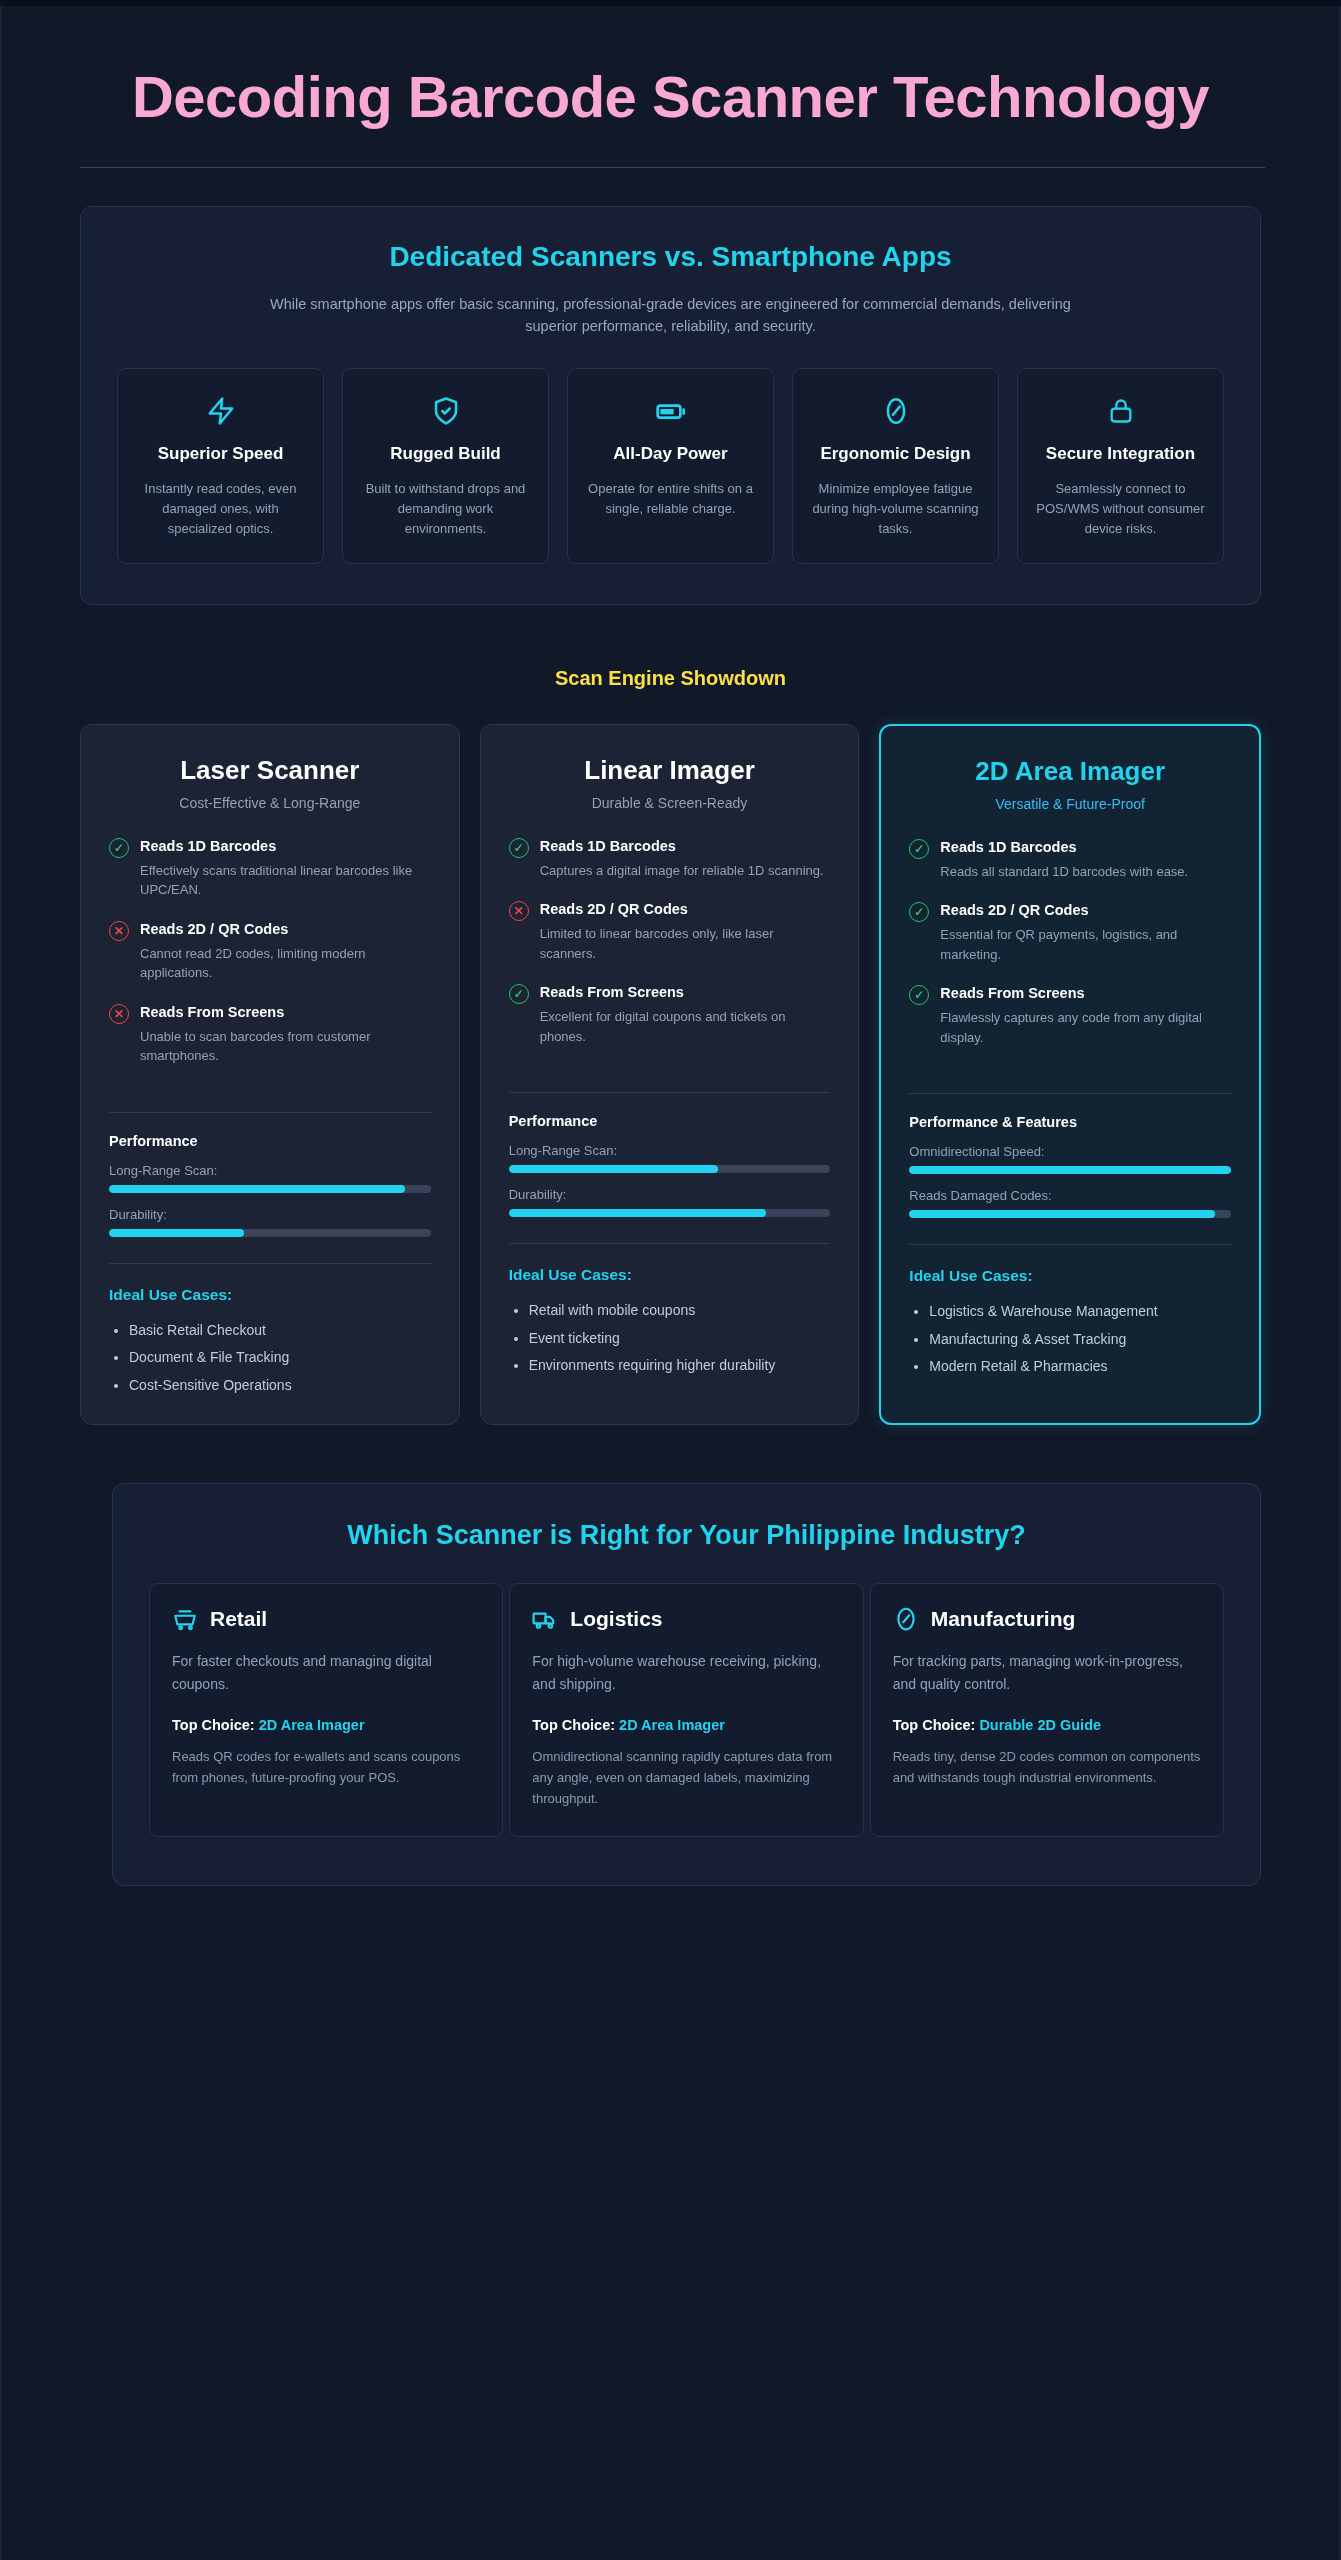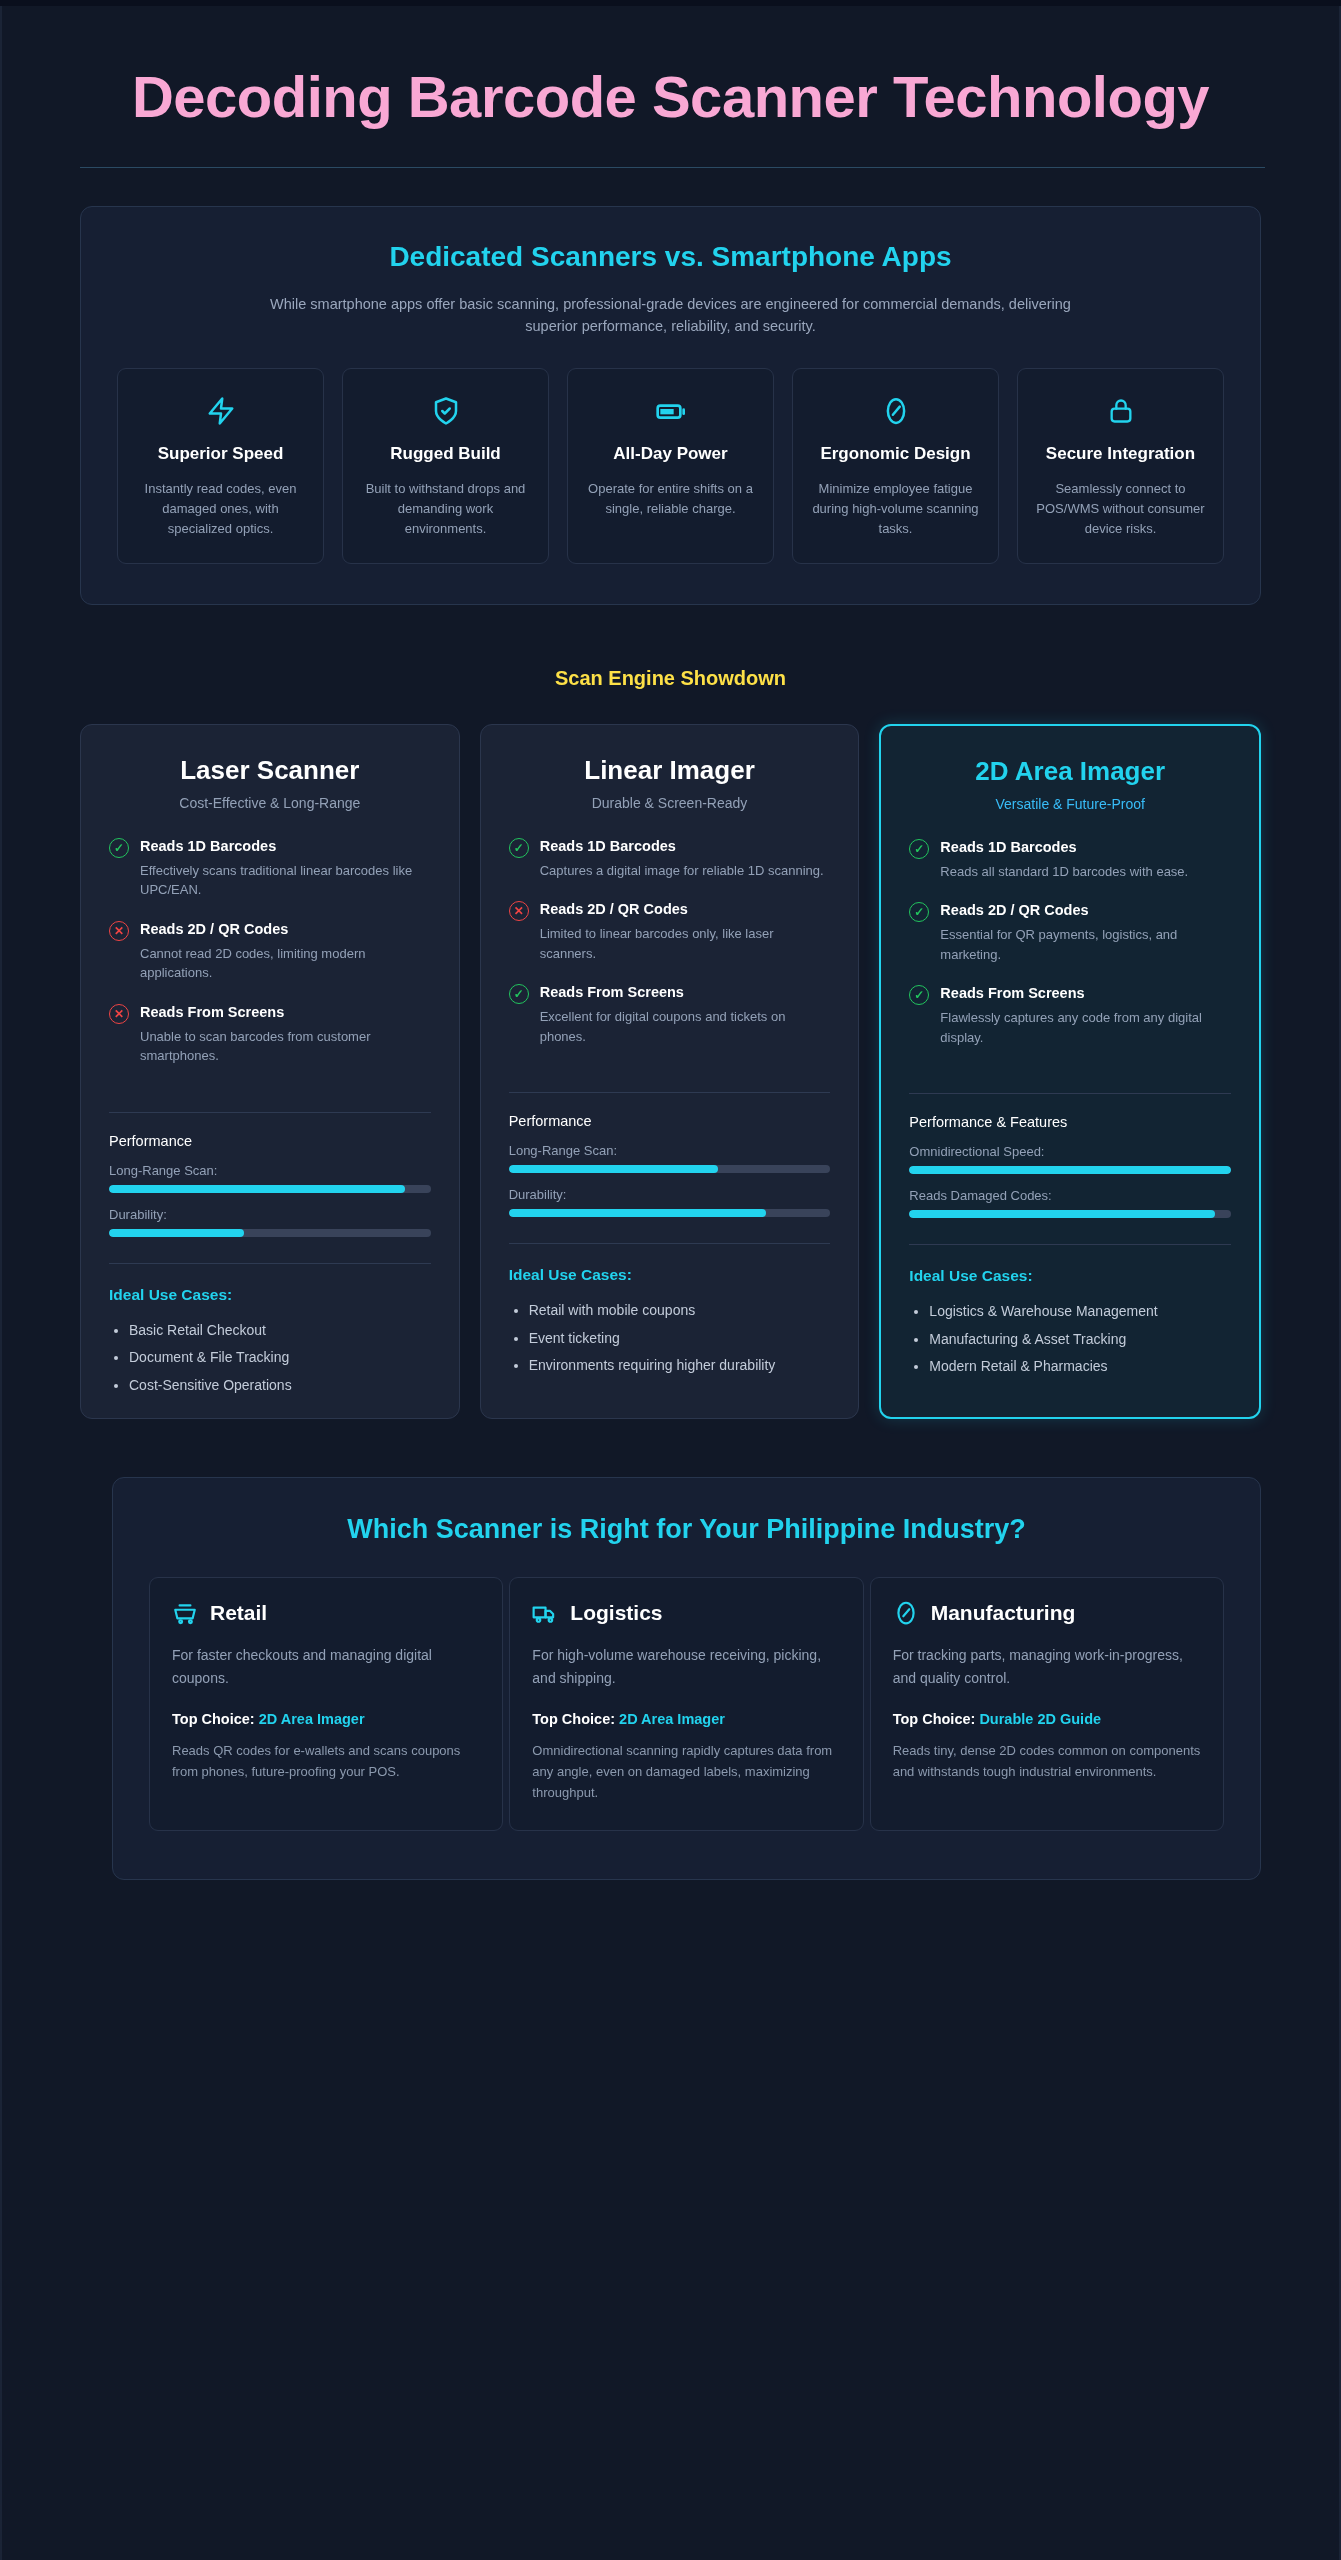--- a/index.html
+++ b/index.html
@@ -117,21 +117,21 @@
     margin-top: 34px;
     display: flex;
     gap: 20px;
     align-items: stretch;
   }
   .scol {
     flex: 1;
     background: #1b2335;
     border: 1px solid #2b364d;
     border-radius: 12px;
-    padding: 30px 28px 18px 28px;
+    padding: 30px 28px 24px 28px;
     display: flex;
     flex-direction: column;
   }
   .scol.highlight {
     background: #122433;
     border: 2px solid #22d3ee;
     box-shadow: 0 0 16px rgba(34,211,238,0.18);
   }
   .scol-title {
     text-align: center;
@@ -170,21 +170,21 @@
     margin-top: 5px;
     color: #93a1b7;
     font-size: 13px;
     line-height: 1.5;
   }
 
   .perf-head {
     margin-top: 8px;
     color: #ffffff;
     font-size: 14.5px;
-    font-weight: normal;
+    font-weight: bold;
   }
   .bar-label {
     margin-top: 14px;
     color: #93a1b7;
     font-size: 13px;
   }
   .bar-track {
     margin-top: 7px;
     height: 8px;
     background: #39435a;

